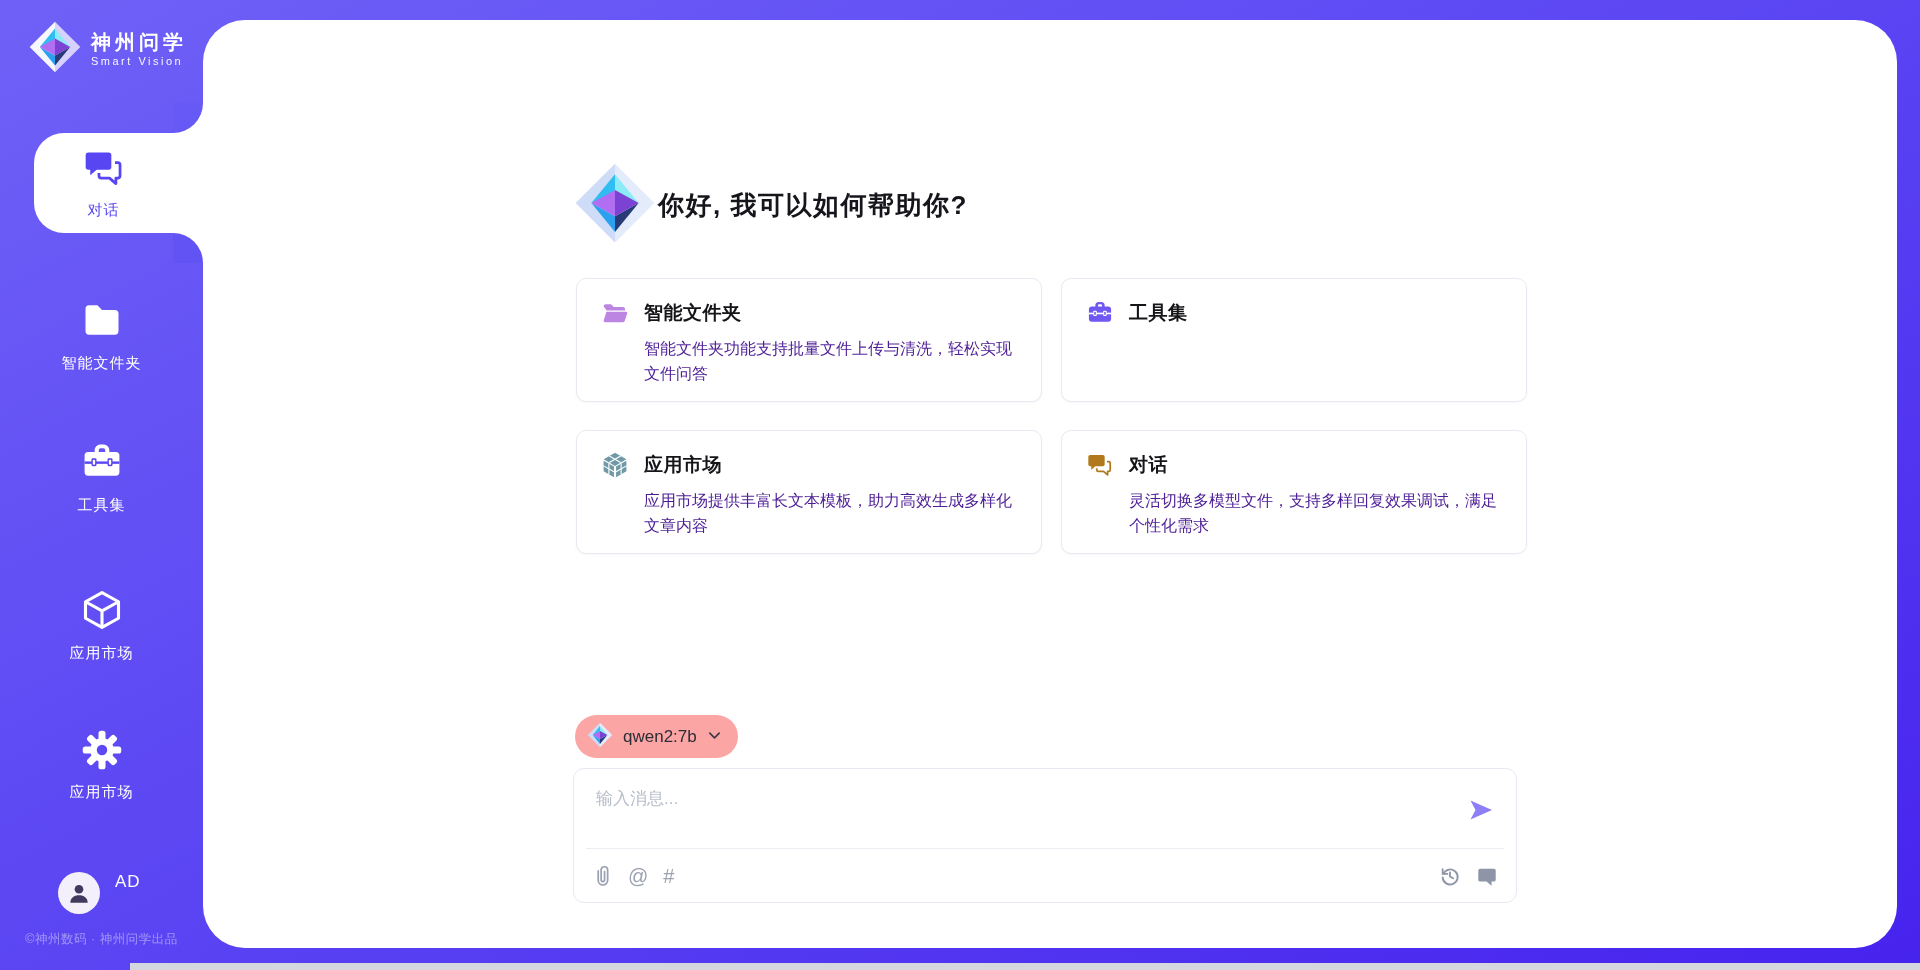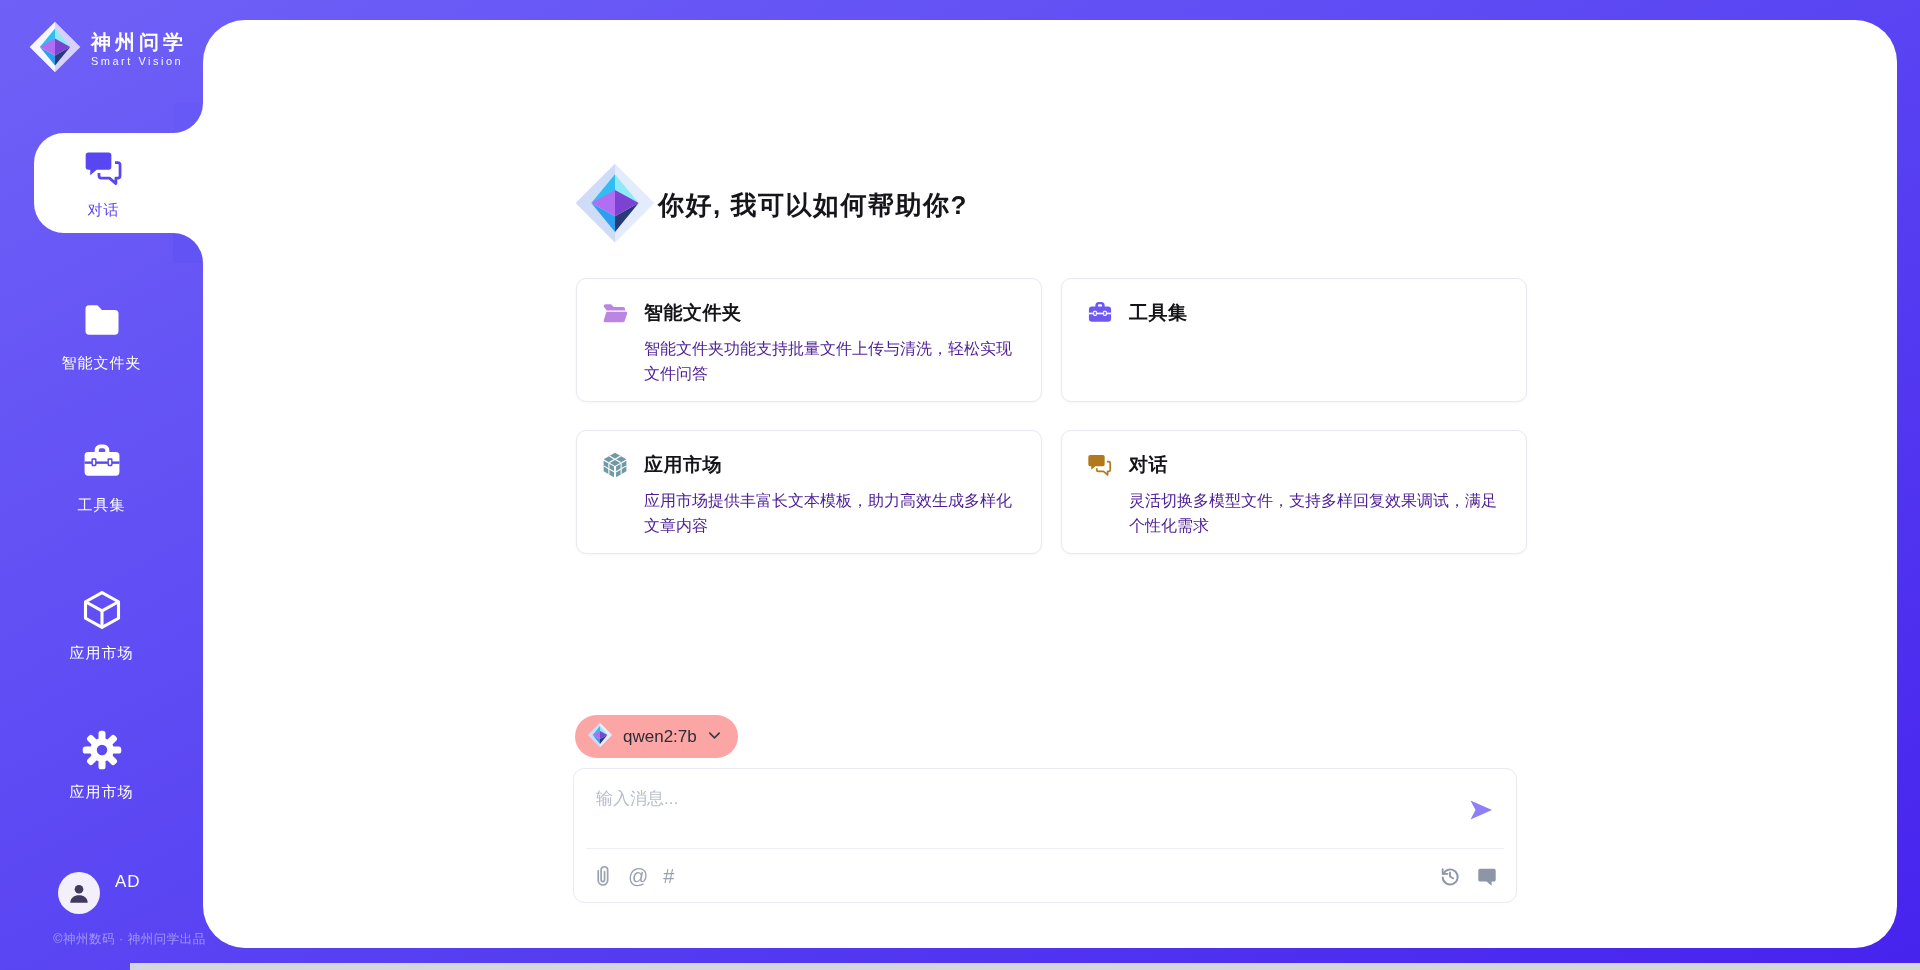--- a/index.html
+++ b/index.html
@@ -35,21 +35,21 @@
   .fillet{position:absolute;left:173px;width:30px;height:30px;background:#fff;}
   .fillet-top{top:103px;} .fillet-bottom{top:233px;}
   .fillet-top .in{width:100%;height:100%;background:#6659f5;border-bottom-right-radius:30px;}
   .fillet-bottom .in{width:100%;height:100%;background:#6254f4;border-top-right-radius:30px;}
 
   .user-row{position:absolute;left:58px;top:872px;display:flex;align-items:flex-start;gap:15px;cursor:pointer;}
   .avatar{width:42px;height:42px;border-radius:50%;background:#f3effb;display:flex;
           align-items:center;justify-content:center;}
   .user-initials{color:#fff;font-size:17px;letter-spacing:1px;}
   .copyright{position:absolute;left:0;top:931px;width:203px;text-align:center;
-             font-size:12.5px;color:rgba(255,255,255,.42);letter-spacing:.5px;padding-left:28px;}
+             font-size:12.5px;color:rgba(255,255,255,.42);letter-spacing:.5px;}
 
   
   .greet{position:absolute;left:370px;top:141px;display:flex;align-items:center;gap:1px;}
   .greet-title{font-size:26px;font-weight:700;color:#15151b;letter-spacing:1.5px;}
 
   
   .cards{position:absolute;left:373px;top:258px;width:951px;display:grid;
          grid-template-columns:1fr 1fr;column-gap:19px;row-gap:28px;}
   .card{box-sizing:border-box;height:124px;background:#fff;border:1px solid #e9e9f1;
         border-radius:10px;padding:20px 24px;box-shadow:0 1px 3px rgba(25,25,60,.04);cursor:pointer;}

